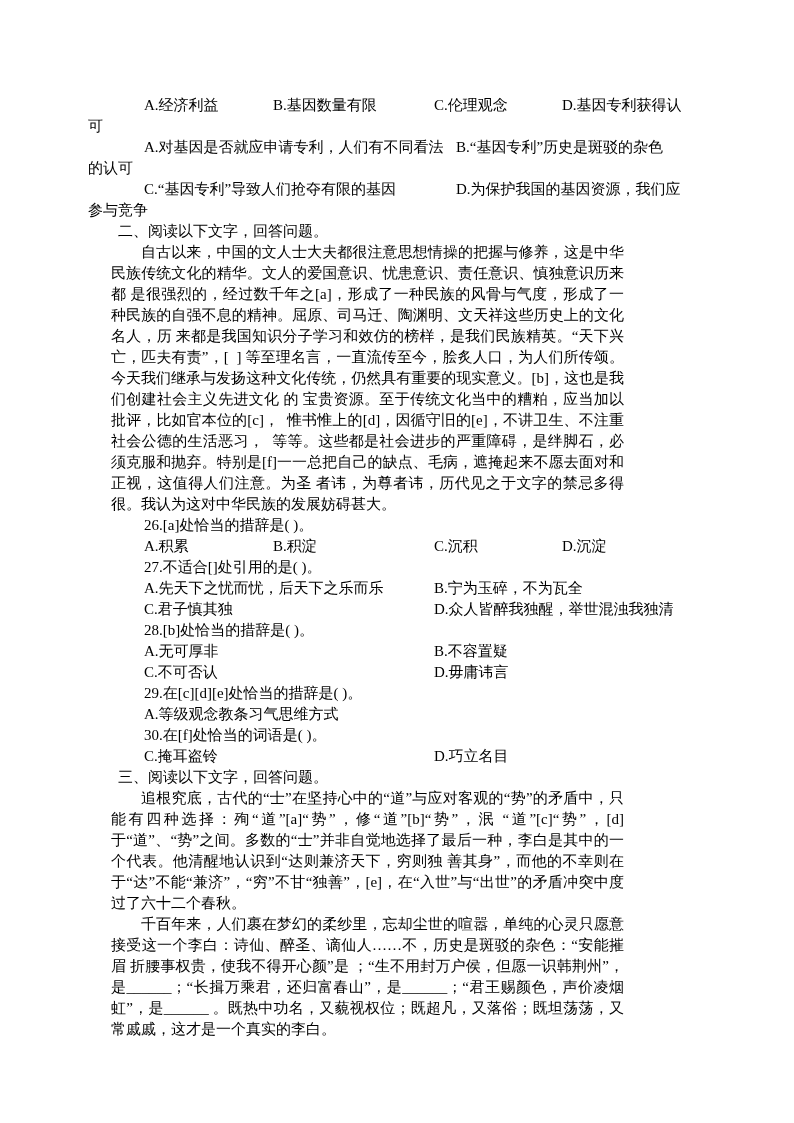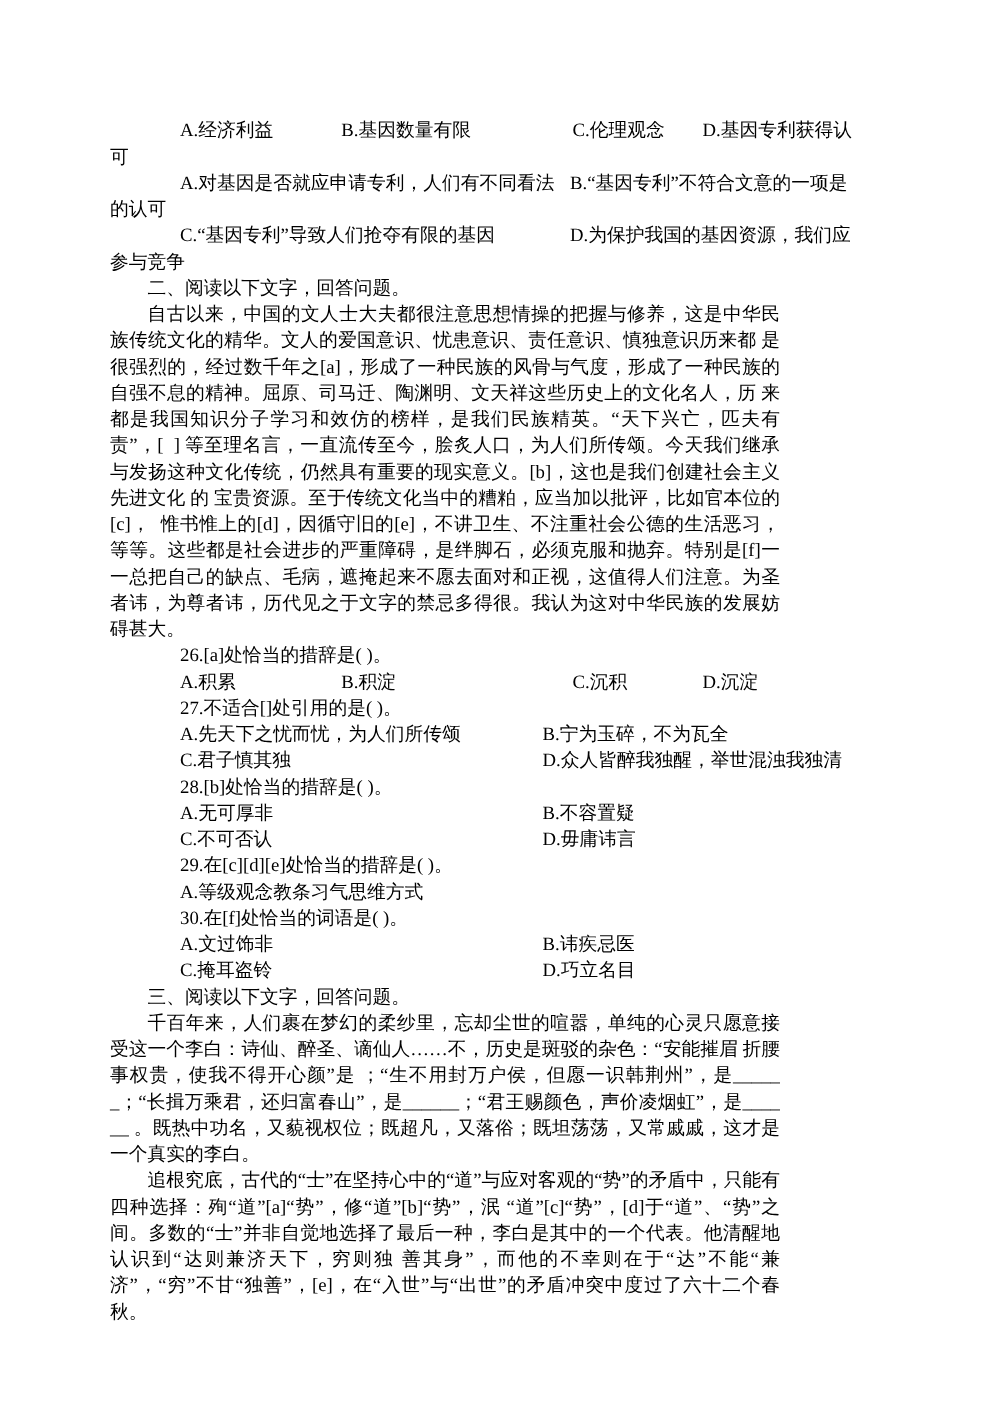--- a/index.html
+++ b/index.html
@@ -8,46 +8,46 @@
     font-family:"Liberation Serif","DejaVu Serif",serif;
     font-size:15px;overflow:hidden;
   }
   .page{
     position:relative;width:668px;height:1123px;box-sizing:border-box;
     padding:95px 44px 0 88px;background:#ffffff;
   }
   .line{position:relative;line-height:21px;min-height:21px;white-space:pre-wrap;word-break:break-all;}
   .stem{text-indent:56px;}
   .sect{font-weight:normal;text-indent:30px;line-height:21px;white-space:pre-wrap;}
-  .para{line-height:21px;text-indent:30px;text-align:justify;white-space:pre-wrap;word-break:break-all;}
+  .para{line-height:21px;text-indent:30px;text-align:justify;white-space:pre-wrap;word-break:break-all;margin-left:23px;}
   .opt-row{position:relative;height:21px;}
   .opt-row > span{position:absolute;top:0;line-height:21px;white-space:pre;}
   .posA{left:56px;}
   .pos4B{left:185px;}
-  .pos4C{left:346px;margin-left:24px;}
+  .pos4C{left:346px;}
   .pos4D{left:474px;}
   .pos2B{left:346px;}
   .pos25B{left:368px;}
 </style>
 </head>
 <body>
 
 <div class="page">
 
   <div class="opt-row">
     <span class="posA">A.经济利益</span>
     <span class="pos4B">B.基因数量有限</span>
     <span class="pos4C">C.伦理观念</span>
     <span class="pos4D">D.基因专利获得认</span>
   </div>
   <div class="line">可</div>
 
   <div class="opt-row">
     <span class="posA">A.对基因是否就应申请专利，人们有不同看法</span>
-    <span class="pos25B">B.“基因专利”不符合文意的一项是</span>
+    <span class="pos25B">B.“基因专利”历史是斑驳的杂色</span>
   </div>
   <div class="line">的认可</div>
   <div class="opt-row">
     <span class="posA">C.“基因专利”导致人们抢夺有限的基因</span>
     <span class="pos25B">D.为保护我国的基因资源，我们应</span>
   </div>
   <div class="line">参与竞争</div>
 
   <div class="line sect">二、阅读以下文字，回答问题。</div>
   <div class="para">自古以来，中国的文人士大夫都很注意思想情操的把握与修养，这是中华民族传统文化的精华。文人的爱国意识、忧患意识、责任意识、慎独意识历来都 是很强烈的，经过数千年之[a]，形成了一种民族的风骨与气度，形成了一种民族的自强不息的精神。屈原、司马迁、陶渊明、文天祥这些历史上的文化名人，历 来都是我国知识分子学习和效仿的榜样，是我们民族精英。“天下兴亡，匹夫有责”，[  ] 等至理名言，一直流传至今，脍炙人口，为人们所传颂。今天我们继承与发扬这种文化传统，仍然具有重要的现实意义。[b]，这也是我们创建社会主义先进文化 的 宝贵资源。至于传统文化当中的糟粕，应当加以批评，比如官本位的[c]，  惟书惟上的[d]，因循守旧的[e]，不讲卫生、不注重社会公德的生活恶习，  等等。这些都是社会进步的严重障碍，是绊脚石，必须克服和抛弃。特别是[f]一一总把自己的缺点、毛病，遮掩起来不愿去面对和正视，这值得人们注意。为圣 者讳，为尊者讳，历代见之于文字的禁忌多得很。我认为这对中华民族的发展妨碍甚大。</div>
@@ -55,21 +55,21 @@
   <div class="line stem">26.[a]处恰当的措辞是( )。</div>
   <div class="opt-row">
     <span class="posA">A.积累</span>
     <span class="pos4B">B.积淀</span>
     <span class="pos4C">C.沉积</span>
     <span class="pos4D">D.沉淀</span>
   </div>
 
   <div class="line stem">27.不适合[]处引用的是( )。</div>
   <div class="opt-row">
-    <span class="posA">A.先天下之忧而忧，为人们所传颂</span>
+    <span class="posA">A.先天下之忧而忧，后天下之乐而乐</span>
     <span class="pos2B">B.宁为玉碎，不为瓦全</span>
   </div>
   <div class="opt-row">
     <span class="posA">C.君子慎其独</span>
     <span class="pos2B">D.众人皆醉我独醒，举世混浊我独清</span>
   </div>
 
   <div class="line stem">28.[b]处恰当的措辞是( )。</div>
   <div class="opt-row">
     <span class="posA">A.无可厚非</span>
@@ -80,25 +80,21 @@
     <span class="pos2B">D.毋庸讳言</span>
   </div>
 
   <div class="line stem">29.在[c][d][e]处恰当的措辞是( )。</div>
   <div class="opt-row">
     <span class="posA">A.等级观念教条习气思维方式</span>
   </div>
 
   <div class="line stem">30.在[f]处恰当的词语是( )。</div>
   <div class="opt-row">
-    <span class="posA">A.文过饰非</span>
-    <span class="pos2B">B.讳疾忌医</span>
-  </div>
-  <div class="opt-row">
     <span class="posA">C.掩耳盗铃</span>
     <span class="pos2B">D.巧立名目</span>
   </div>
 
   <div class="line sect">三、阅读以下文字，回答问题。</div>
+  <div class="para">追根究底，古代的“士”在坚持心中的“道”与应对客观的“势”的矛盾中，只能有四种选择：殉“道”[a]“势”，修“道”[b]“势”，泯 “道”[c]“势”，[d]于“道”、“势”之间。多数的“士”并非自觉地选择了最后一种，李白是其中的一个代表。他清醒地认识到“达则兼济天下，穷则独 善其身”，而他的不幸则在于“达”不能“兼济”，“穷”不甘“独善”，[e]，在“入世”与“出世”的矛盾冲突中度过了六十二个春秋。</div>
   <div class="para">千百年来，人们裹在梦幻的柔纱里，忘却尘世的喧嚣，单纯的心灵只愿意接受这一个李白：诗仙、醉圣、谪仙人……不，历史是斑驳的杂色：“安能摧眉 折腰事权贵，使我不得开心颜”是 ；“生不用封万户侯，但愿一识韩荆州”，是______；“长揖万乘君，还归富春山”，是______；“君王赐颜色，声价凌烟虹”，是______ 。既热中功名，又藐视权位；既超凡，又落俗；既坦荡荡，又常戚戚，这才是一个真实的李白。</div>
-  <div class="para">追根究底，古代的“士”在坚持心中的“道”与应对客观的“势”的矛盾中，只能有四种选择：殉“道”[a]“势”，修“道”[b]“势”，泯 “道”[c]“势”，[d]于“道”、“势”之间。多数的“士”并非自觉地选择了最后一种，李白是其中的一个代表。他清醒地认识到“达则兼济天下，穷则独 善其身”，而他的不幸则在于“达”不能“兼济”，“穷”不甘“独善”，[e]，在“入世”与“出世”的矛盾冲突中度过了六十二个春秋。</div>
 
 </div>
 
 </body></html>

